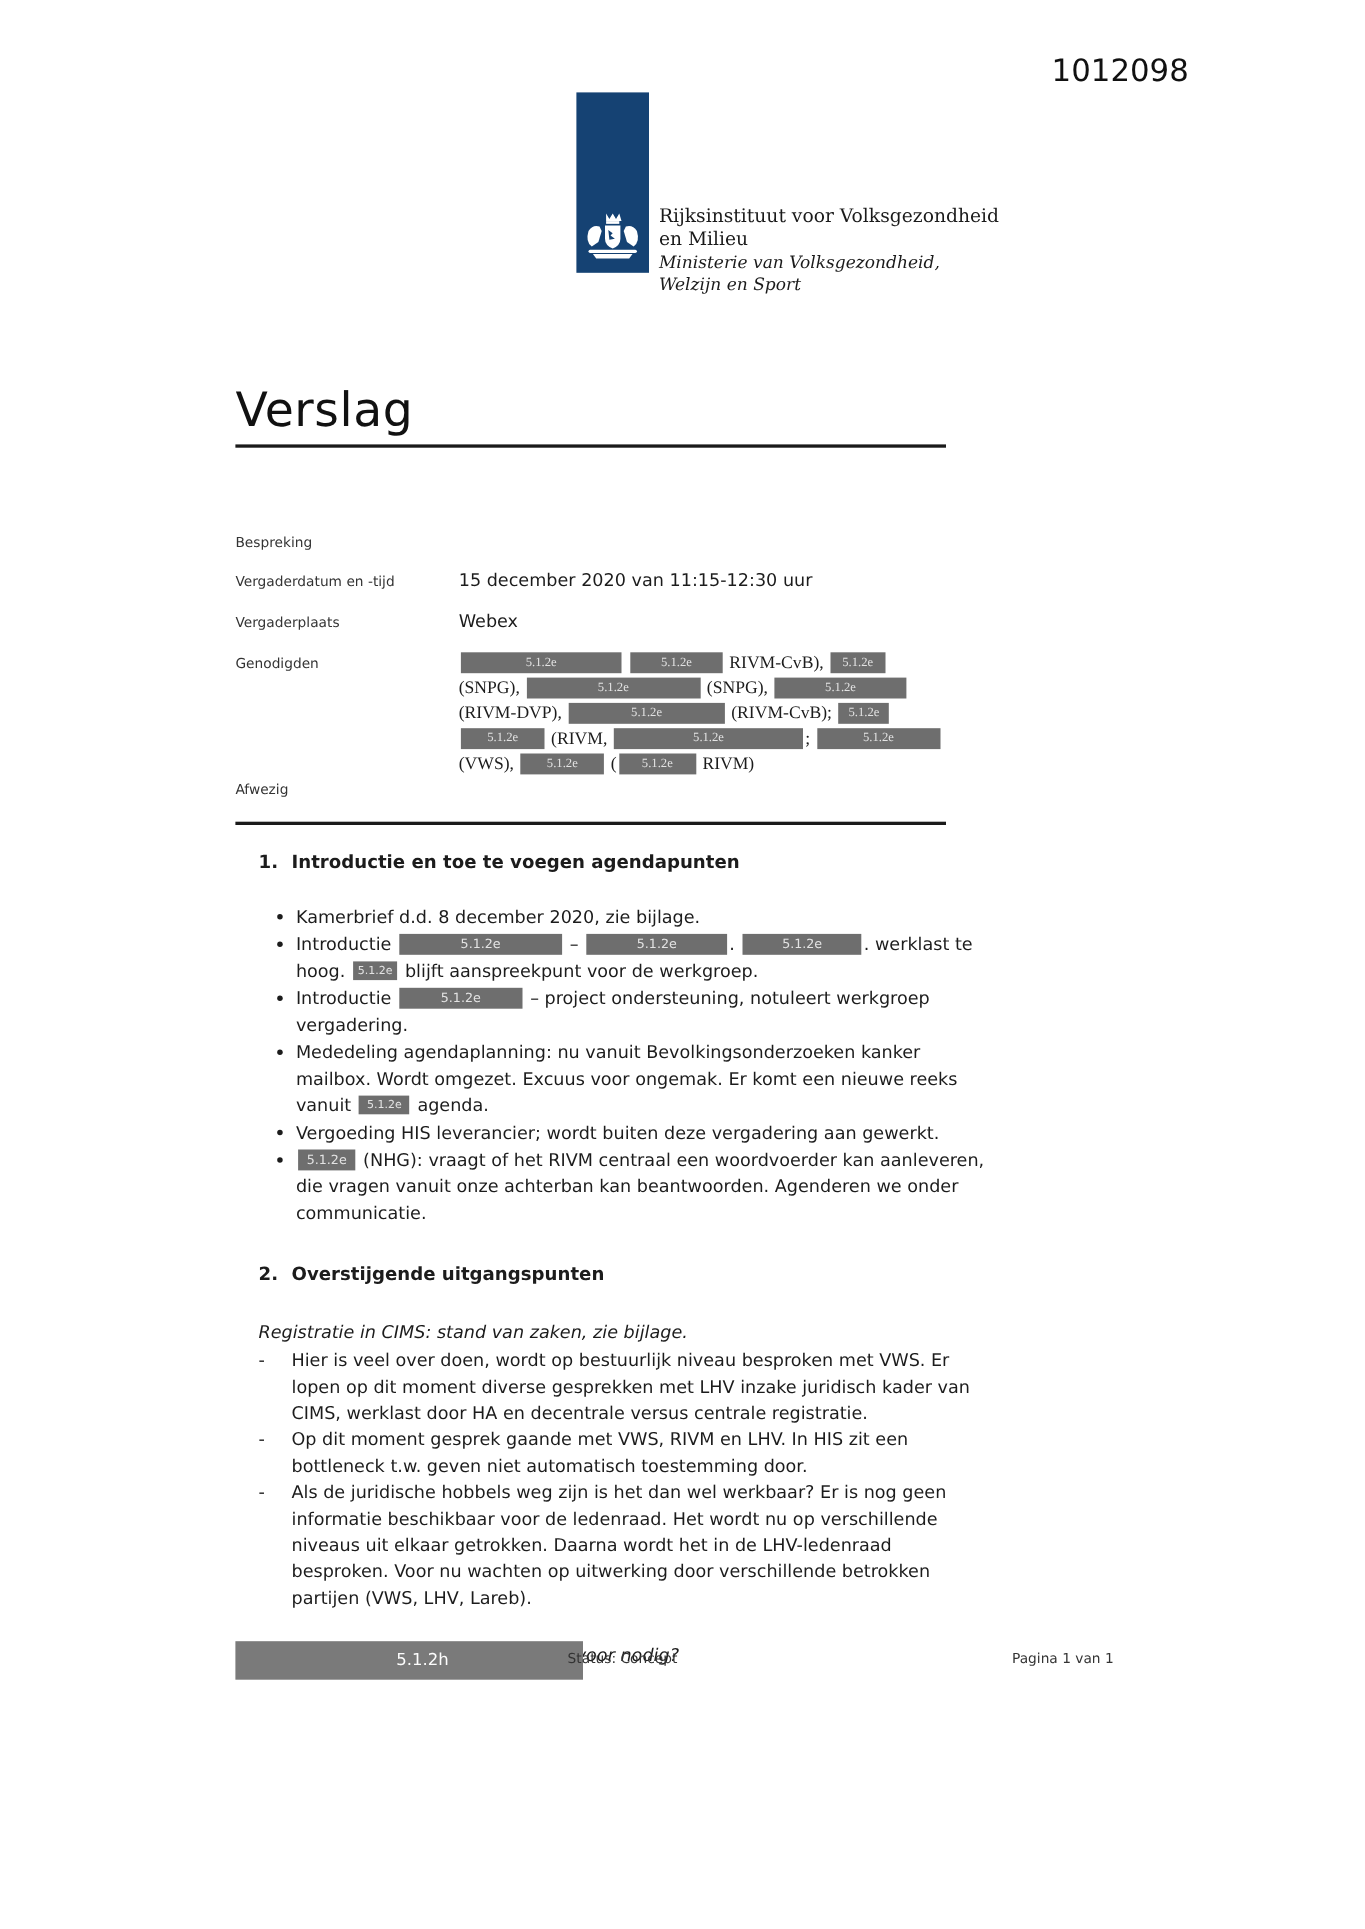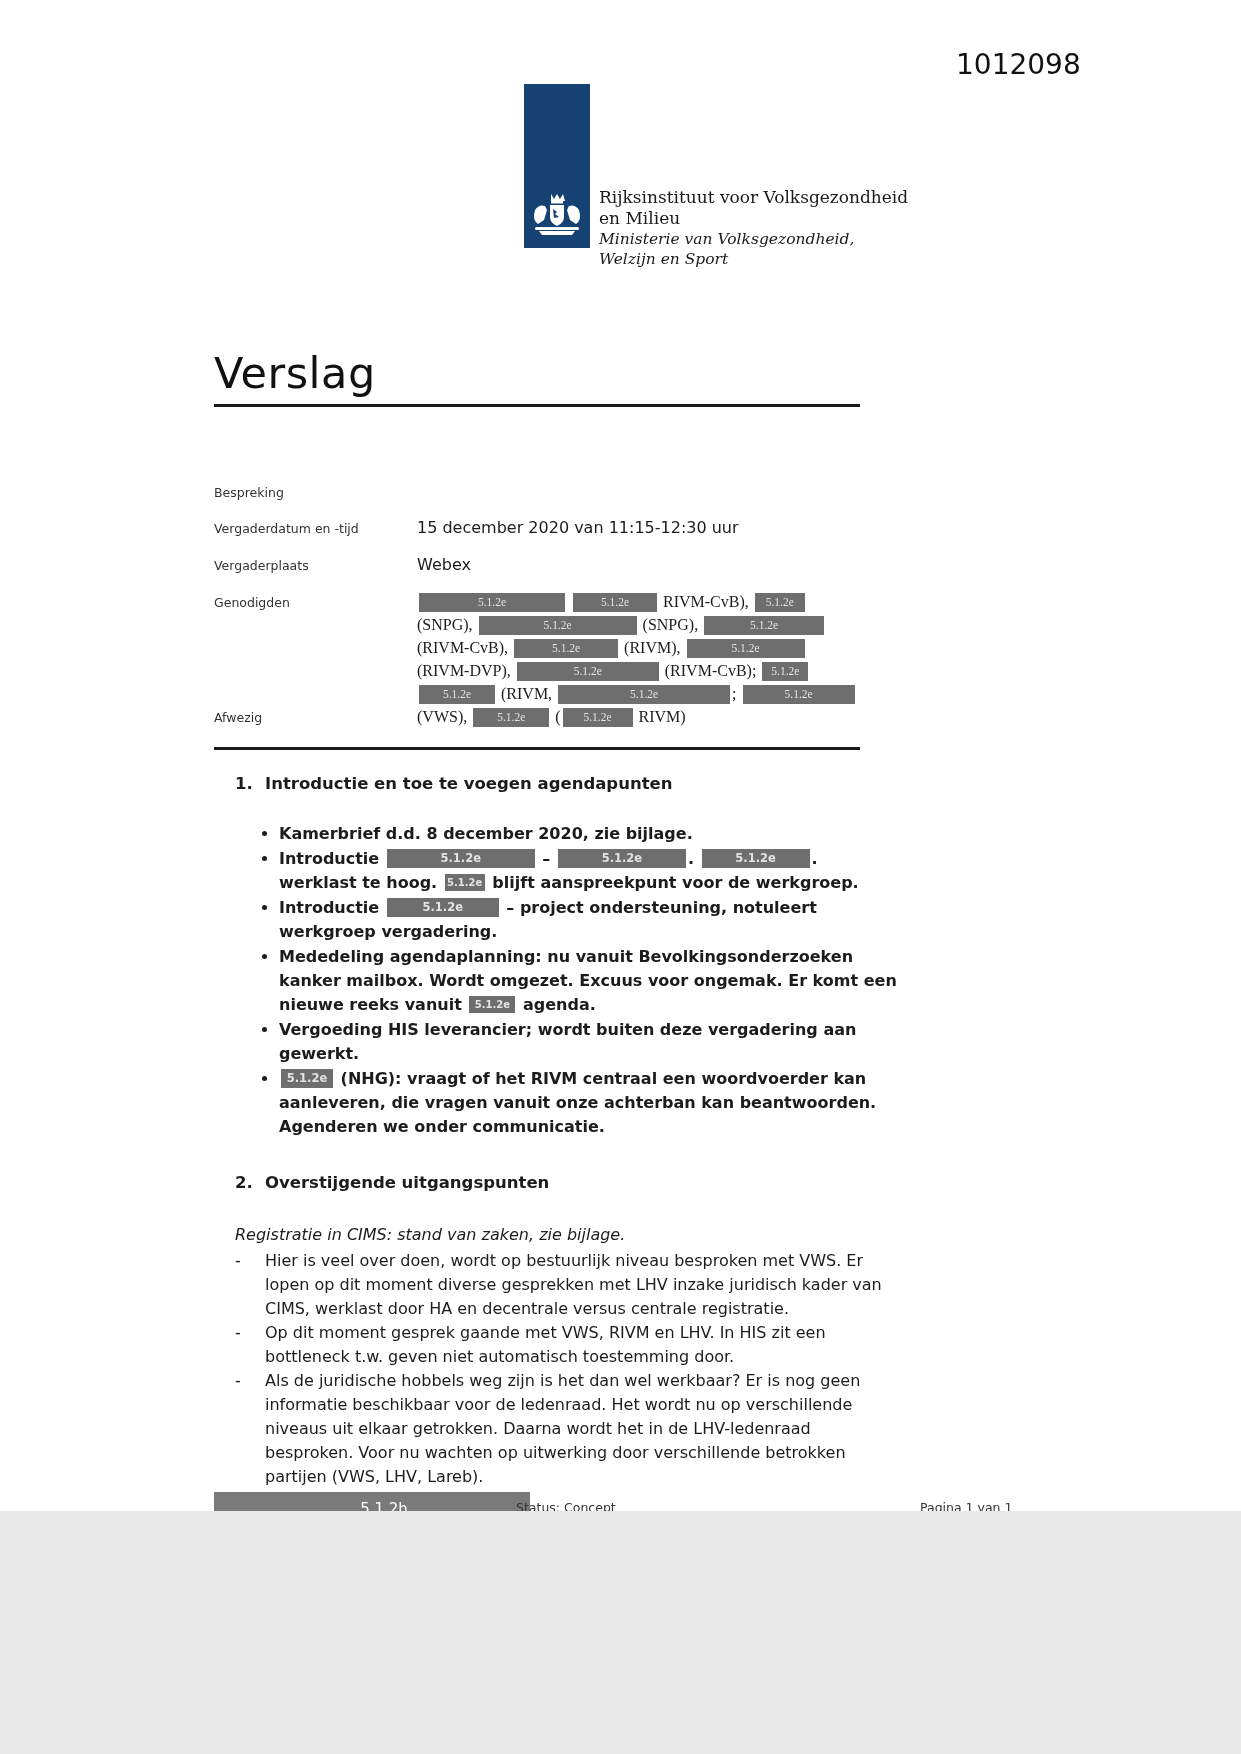--- a/index.html
+++ b/index.html
@@ -1,18 +1,18 @@
 <!DOCTYPE html>
 <html><head>
 <meta charset="utf-8">
 <style>
   html,body{margin:0;padding:0;background:#e8e8e8;}
   .page{
     position:relative;
-    width:1241px;height:1511px;
+    width:1241px;height:1754px;
     margin:0 auto;
     background:#ffffff;
     font-family:"DejaVu Sans","Liberation Sans",sans-serif;
     color:#1c1c1c;
     overflow:hidden;
   }
   .doc-number{position:absolute;left:956px;top:48px;font-size:28px;color:#111;}
   
   .logo-wrap{position:absolute;left:524px;top:84px;display:flex;}
   .logo-bar{width:66px;height:164px;background:#154273;position:relative;flex:0 0 auto;}
@@ -36,21 +36,21 @@
     vertical-align:middle;margin:0 2px;position:relative;top:-1px;overflow:hidden;
   }
   .redact.small{height:17px;line-height:17px;font-size:10px;}
   .afwezig{position:absolute;left:214px;top:710px;font-size:12.5px;color:#333;}
   .divider{position:absolute;left:214px;top:747px;width:646px;height:3px;background:#1a1a1a;}
   
   .main{position:absolute;left:235px;top:772px;width:662px;font-size:16px;line-height:24px;}
   .sec-heading{display:flex;font-weight:bold;font-size:16.5px;}
   .sec-num{flex:0 0 30px;}
   ul.bullets{margin:26px 0 0 0;padding:0 0 0 30px;}
-  ul.bullets li{margin:0 0 1px 14px;font-weight:bold;}
+  ul.bullets li{margin:0 0 1px 4px;}
   .sec2{margin-top:32px;}
   .italic-line{font-style:italic;margin-top:28px;}
   .dash-list{margin-top:2px;}
   .dash-row{display:flex;}
   .dash-marker{flex:0 0 30px;}
   .dash-body{flex:1 1 auto;}
   
   .footer-redact{
     position:absolute;left:214px;top:1492px;width:292px;height:35px;
     background:#7a7a7a;color:#fdfdfd;text-align:center;line-height:35px;font-size:15px;padding-left:24px;
@@ -101,21 +101,20 @@
     </div>
     <div class="meta-row">
       <div class="meta-label">Vergaderplaats</div>
       <div class="meta-value">Webex</div>
     </div>
     <div class="meta-row">
       <div class="meta-label">Genodigden</div>
       <div class="red-lines">
           <div class="red-line"><span class="redact" style="width: 146px;">5.1.2e</span> <span class="redact" style="width: 84px;">5.1.2e</span> RIVM-CvB), <span class="redact" style="width: 50px;">5.1.2e</span></div>
           <div class="red-line">(SNPG), <span class="redact" style="width: 158px;">5.1.2e</span> (SNPG), <span class="redact" style="width: 120px;">5.1.2e</span></div>
-          <div class="red-line">(RIVM-CvB), <span class="redact" style="width: 104px;">5.1.2e</span> (RIVM), <span class="redact" style="width: 118px;">5.1.2e</span></div>
           <div class="red-line">(RIVM-DVP), <span class="redact" style="width: 142px;">5.1.2e</span> (RIVM-CvB); <span class="redact" style="width: 46px;">5.1.2e</span></div>
           <div class="red-line"><span class="redact" style="width: 76px;">5.1.2e</span> (RIVM, <span class="redact" style="width: 172px;">5.1.2e</span>; <span class="redact" style="width: 112px;">5.1.2e</span></div>
           <div class="red-line">(VWS), <span class="redact" style="width: 76px;">5.1.2e</span> (<span class="redact" style="width: 70px;">5.1.2e</span> RIVM)</div>
         </div>
     </div>
   </div>
 
   <div class="afwezig">Afwezig</div>
   <div class="divider"></div>
 

